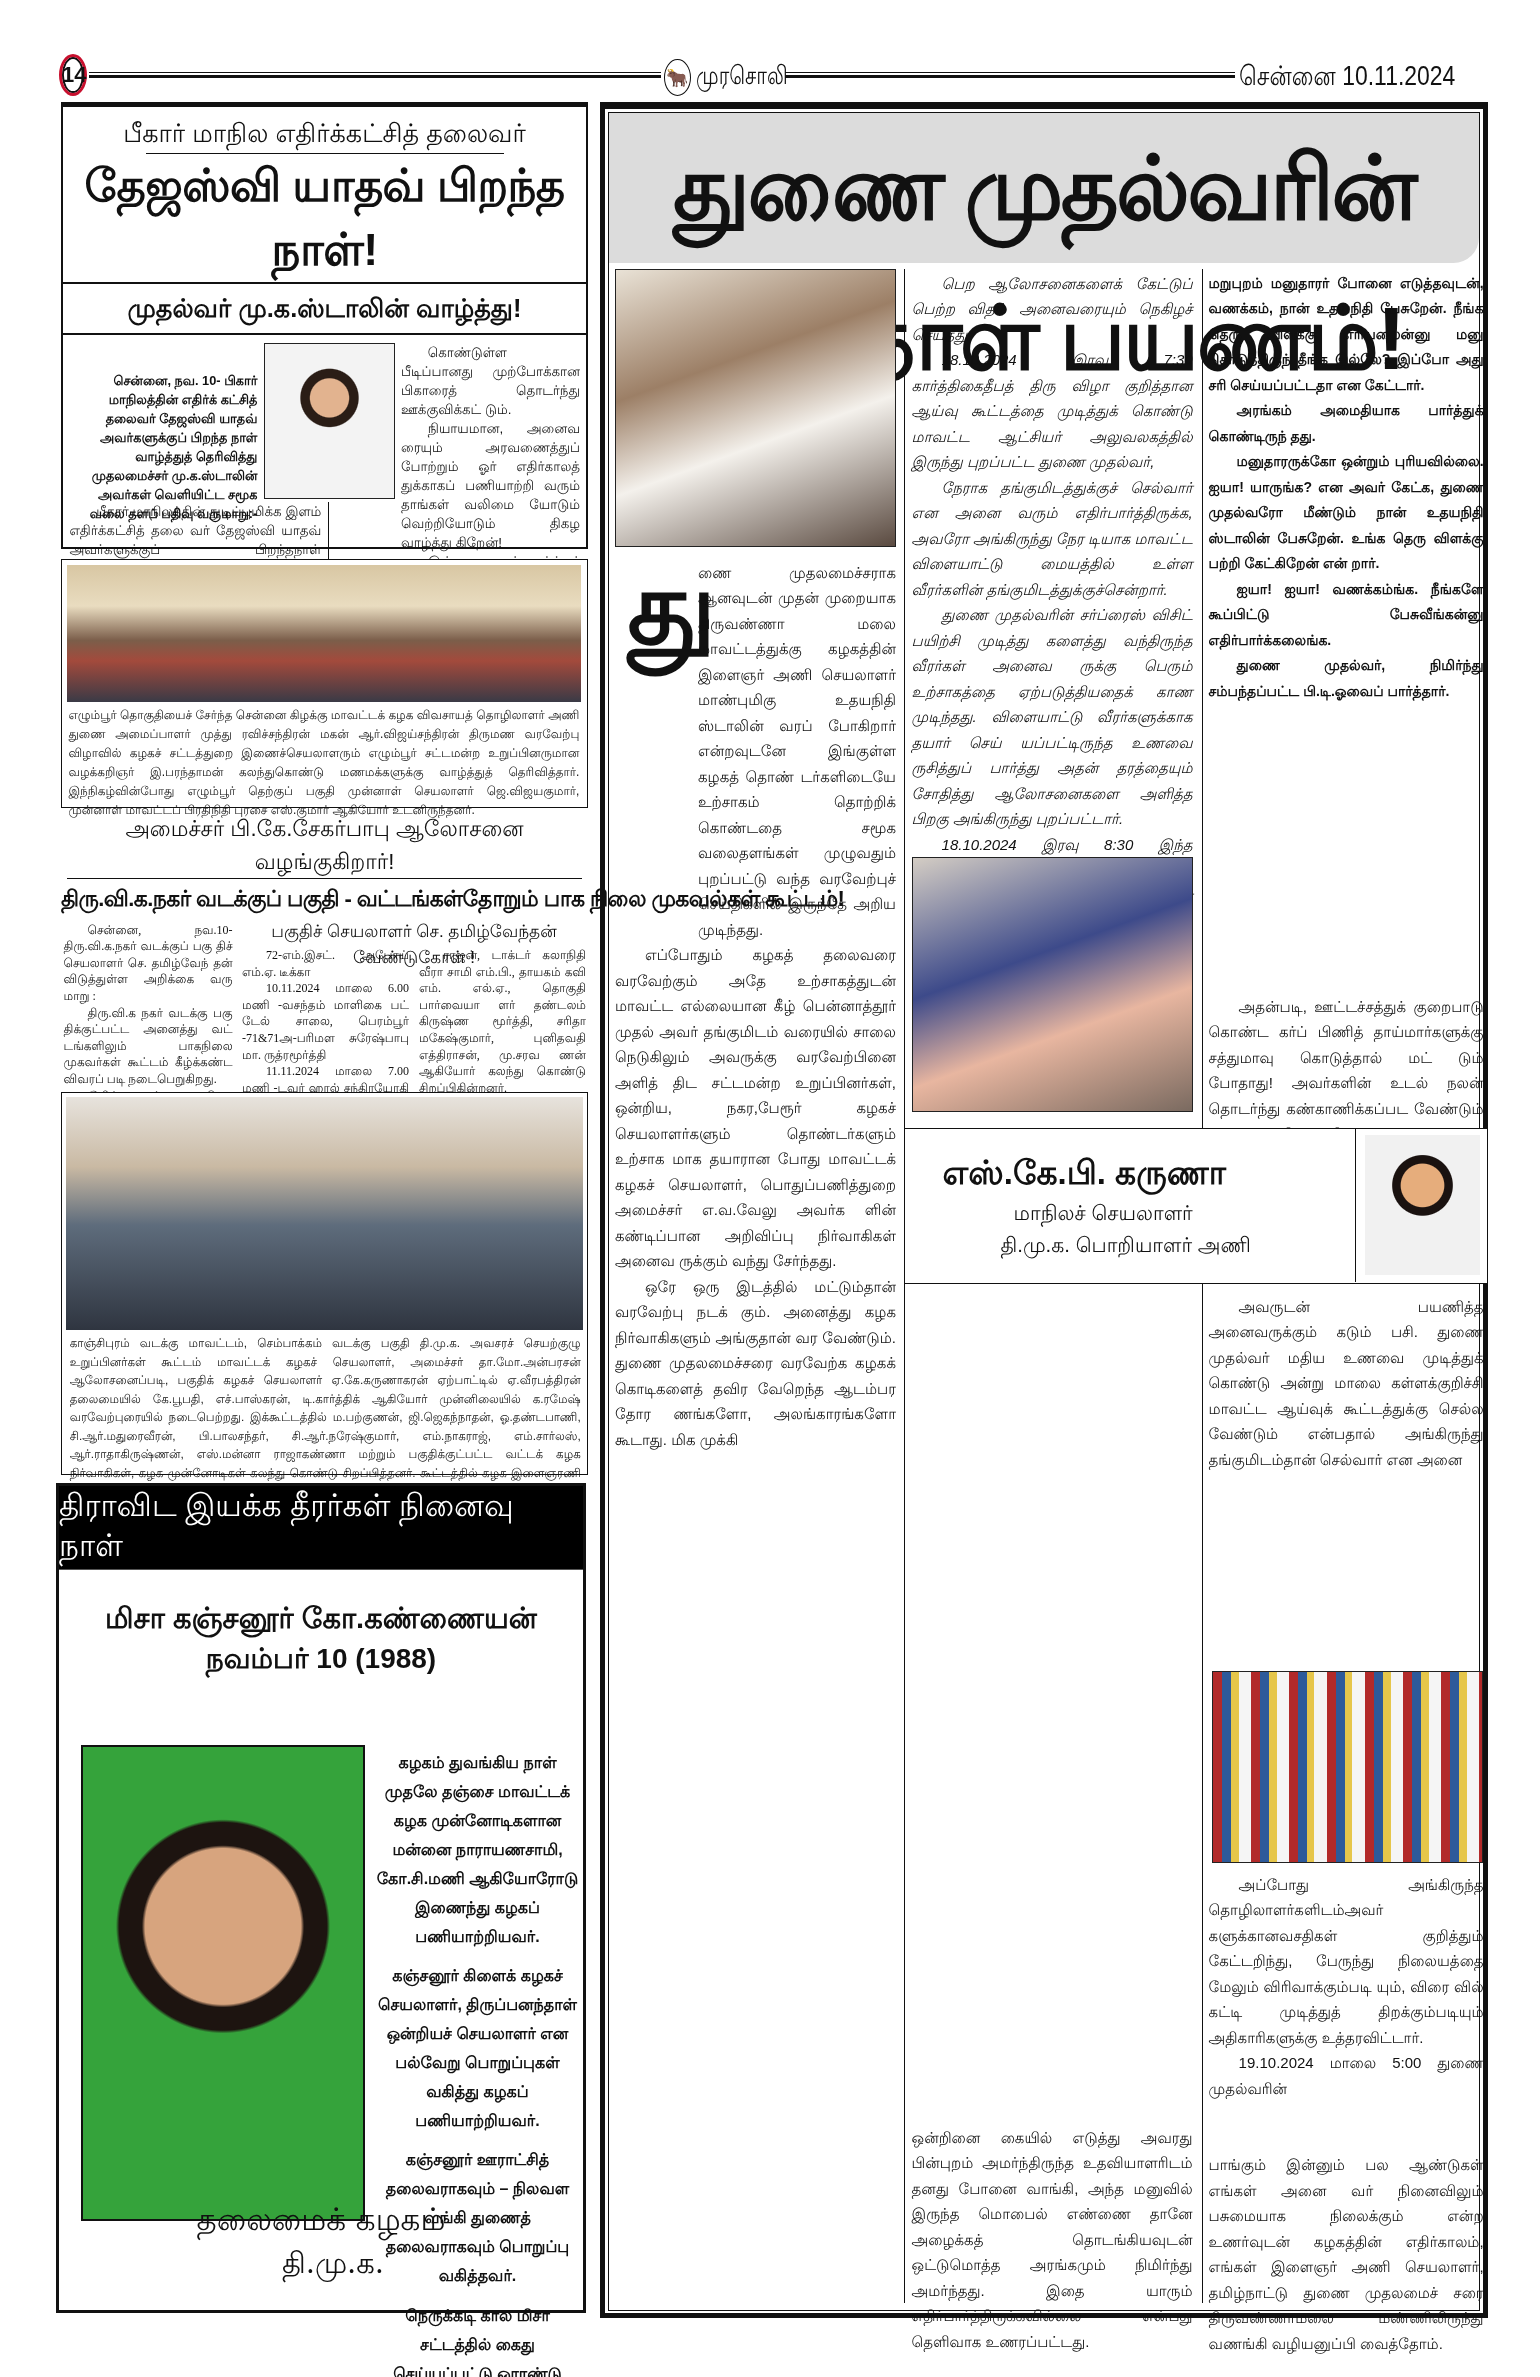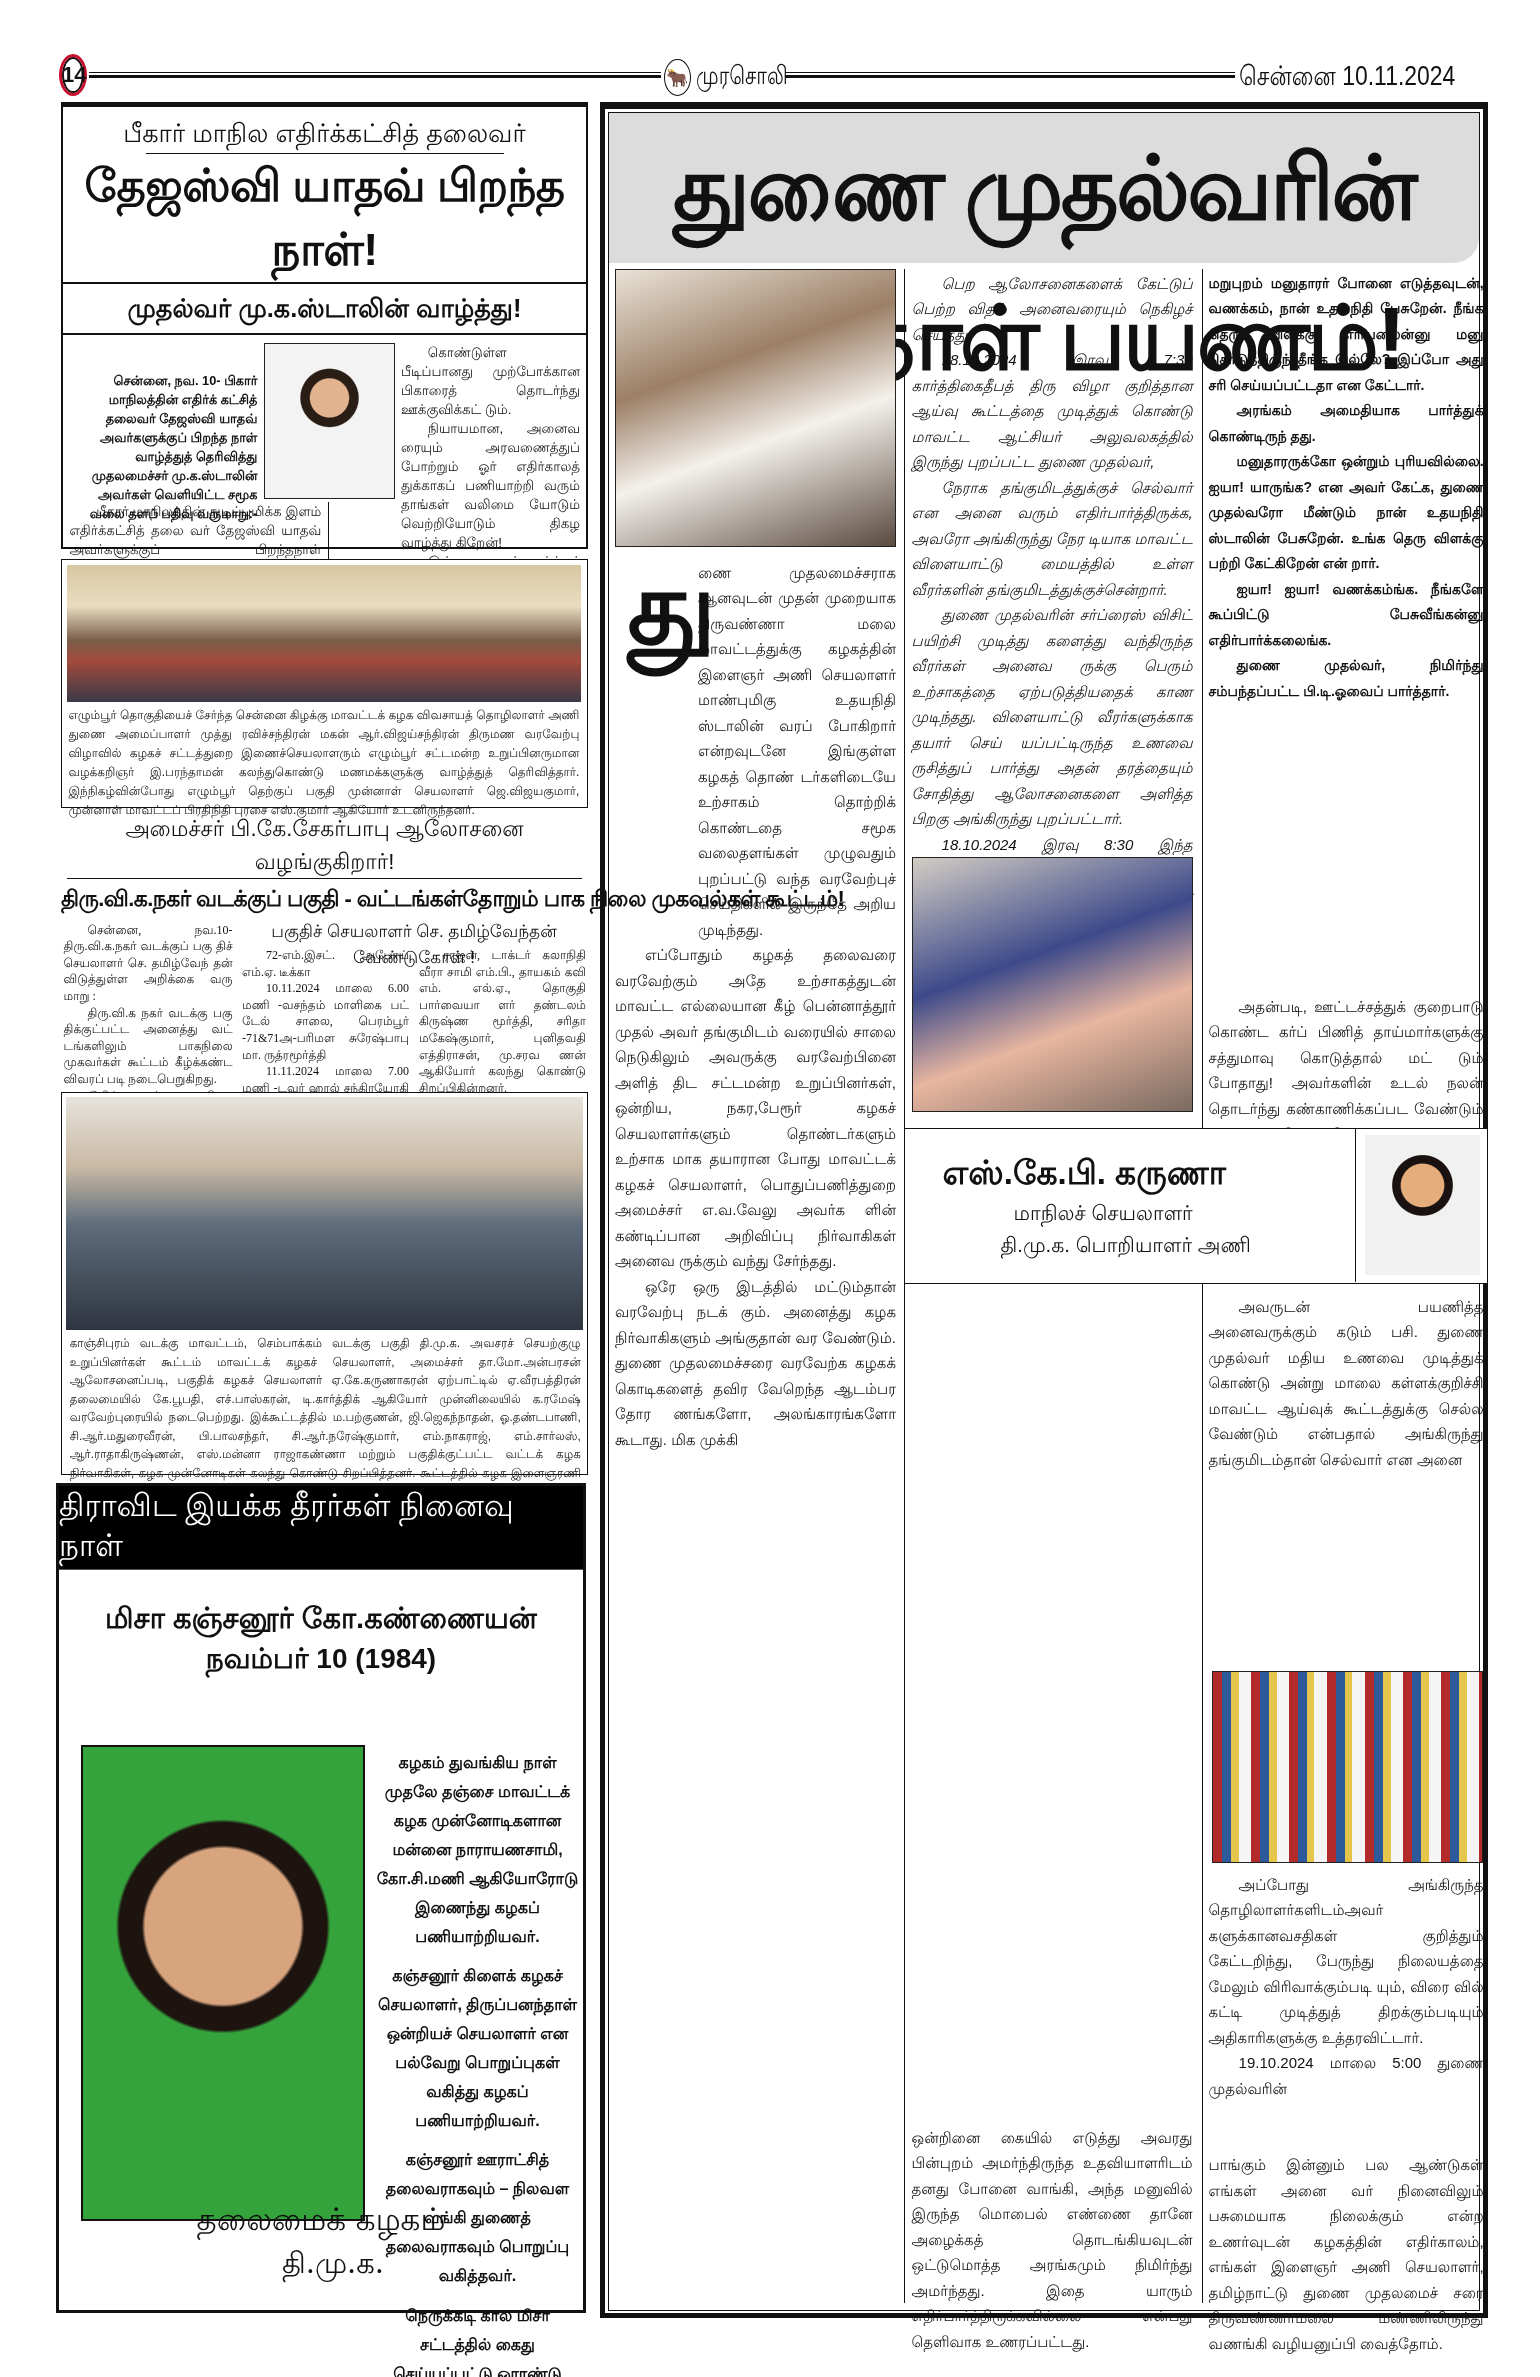--- a/index.html
+++ b/index.html
@@ -98,21 +98,21 @@
 <div class="abs box" style="left:61px;top:1092px;width:527px;height:383px;border-width:1.3px;">
   <div class="abs photo photo-meeting" style="left:3.8px;top:3.8px;width:517px;height:233px;border:none;"></div>
   <div class="abs col-text" style="left:7.7px;top:241px;width:511px;font-size:11.8px;line-height:18.5px;">காஞ்சிபுரம் வடக்கு மாவட்டம், செம்பாக்கம் வடக்கு பகுதி தி.மு.க. அவசரச் செயற்குழு உறுப்பினர்கள் கூட்டம் மாவட்டக் கழகச் செயலாளர், அமைச்சர் தா.மோ.அன்பரசன் ஆலோசனைப்படி, பகுதிக் கழகச் செயலாளர் ஏ.கே.கருணாகரன் ஏற்பாட்டில் ஏ.வீரபத்திரன் தலைமையில் கே.பூபதி, எச்.பாஸ்கரன், டி.கார்த்திக் ஆகியோர் முன்னிலையில் க.ரமேஷ் வரவேற்புரையில் நடைபெற்றது. இக்கூட்டத்தில் ம.பற்குணன், ஜி.ஜெகந்நாதன், ஓ.தண்டபாணி, சி.ஆர்.மதுரைவீரன், பி.பாலசந்தர், சி.ஆர்.நரேஷ்குமார், எம்.நாகராஜ், எம்.சார்லஸ், ஆர்.ராதாகிருஷ்ணன், எஸ்.மன்னா ராஜாகண்ணா மற்றும் பகுதிக்குட்பட்ட வட்டக் கழக நிர்வாகிகள், கழக முன்னோடிகள் கலந்து கொண்டு சிறப்பித்தனர். கூட்டத்தில் கழக இளைஞரணி செயலாளர் பிறந்தநாள் விழா சிறப்பாக நடத்துவது குறித்தும், பி.எல்.ஏ.2 பொறுப்பாளர்கள் அமைத்தல் குறித்தும், வாக்காளர் பட்டியல் சரிபார்ப்பு குறித்தும் ஆலோசிக்கப்பட்டது. ஜெ.வி.சந்திரசேகர் நன்றி கூறினார்.</div>
 </div>
 
 <div class="abs box" style="left:56px;top:1483px;width:530px;height:830px;border-width:3.2px;">
   <div style="background:#000;height:83px;display:flex;align-items:center;justify-content:center;color:#fff;font-size:31px;border-bottom:1.9px solid #555;">
     <span>திராவிட இயக்க தீரர்கள் நினைவு நாள்</span>
   </div>
   <div class="center" style="margin-top:32px;font-size:29px;font-weight:900;">மிசா கஞ்சனூர் கோ.கண்ணையன்</div>
-  <div class="center" style="margin-top:3.8px;font-size:28px;font-weight:bold;">நவம்பர் 10 (1984)</div>
+  <div class="center" style="margin-top:3.8px;font-size:28px;font-weight:bold;">நவம்பர் 10 (1988)</div>
   <div class="abs photo photo-green" style="left:22.4px;top:259px;width:284px;height:476px;border:2.6px solid #111;"></div>
   <div class="abs center" style="left:313px;top:262px;width:211px;font-size:16px;line-height:29px;font-weight:bold;">
     <p style="margin:0 0 10.2px;">கழகம் துவங்கிய நாள் முதலே தஞ்சை மாவட்டக் கழக முன்னோடிகளான மன்னை நாராயணசாமி, கோ.சி.மணி ஆகியோரோடு இணைந்து கழகப் பணியாற்றியவர்.</p>
     <p style="margin:0 0 10.2px;">கஞ்சனூர் கிளைக் கழகச் செயலாளர், திருப்பனந்தாள் ஒன்றியச் செயலாளர் என பல்வேறு பொறுப்புகள் வகித்து கழகப் பணியாற்றியவர்.</p>
     <p style="margin:0 0 10.2px;">கஞ்சனூர் ஊராட்சித் தலைவராகவும் – நிலவள வங்கி துணைத் தலைவராகவும் பொறுப்பு வகித்தவர்.</p>
     <p style="margin:0;">நெருக்கடி கால மிசா சட்டத்தில் கைது செய்யப்பட்டு ஓராண்டு சிறைவாசம் உள்ளிட்ட கழகம் அறிவித்த அனைத்துப் போராட்டங்களிலும் கலந்து கொண்டு சிறை சென்றவர்.</p>
   </div>
   <div class="abs center" style="left:0;top:715px;width:524px;font-family:'DejaVu Serif',serif;font-size:31px;">தலைமைக் கழகம்</div>
   <div class="abs center" style="left:12px;top:760px;width:524px;font-family:'DejaVu Serif',serif;font-size:29px;">தி.மு.க.</div>
 </div>

